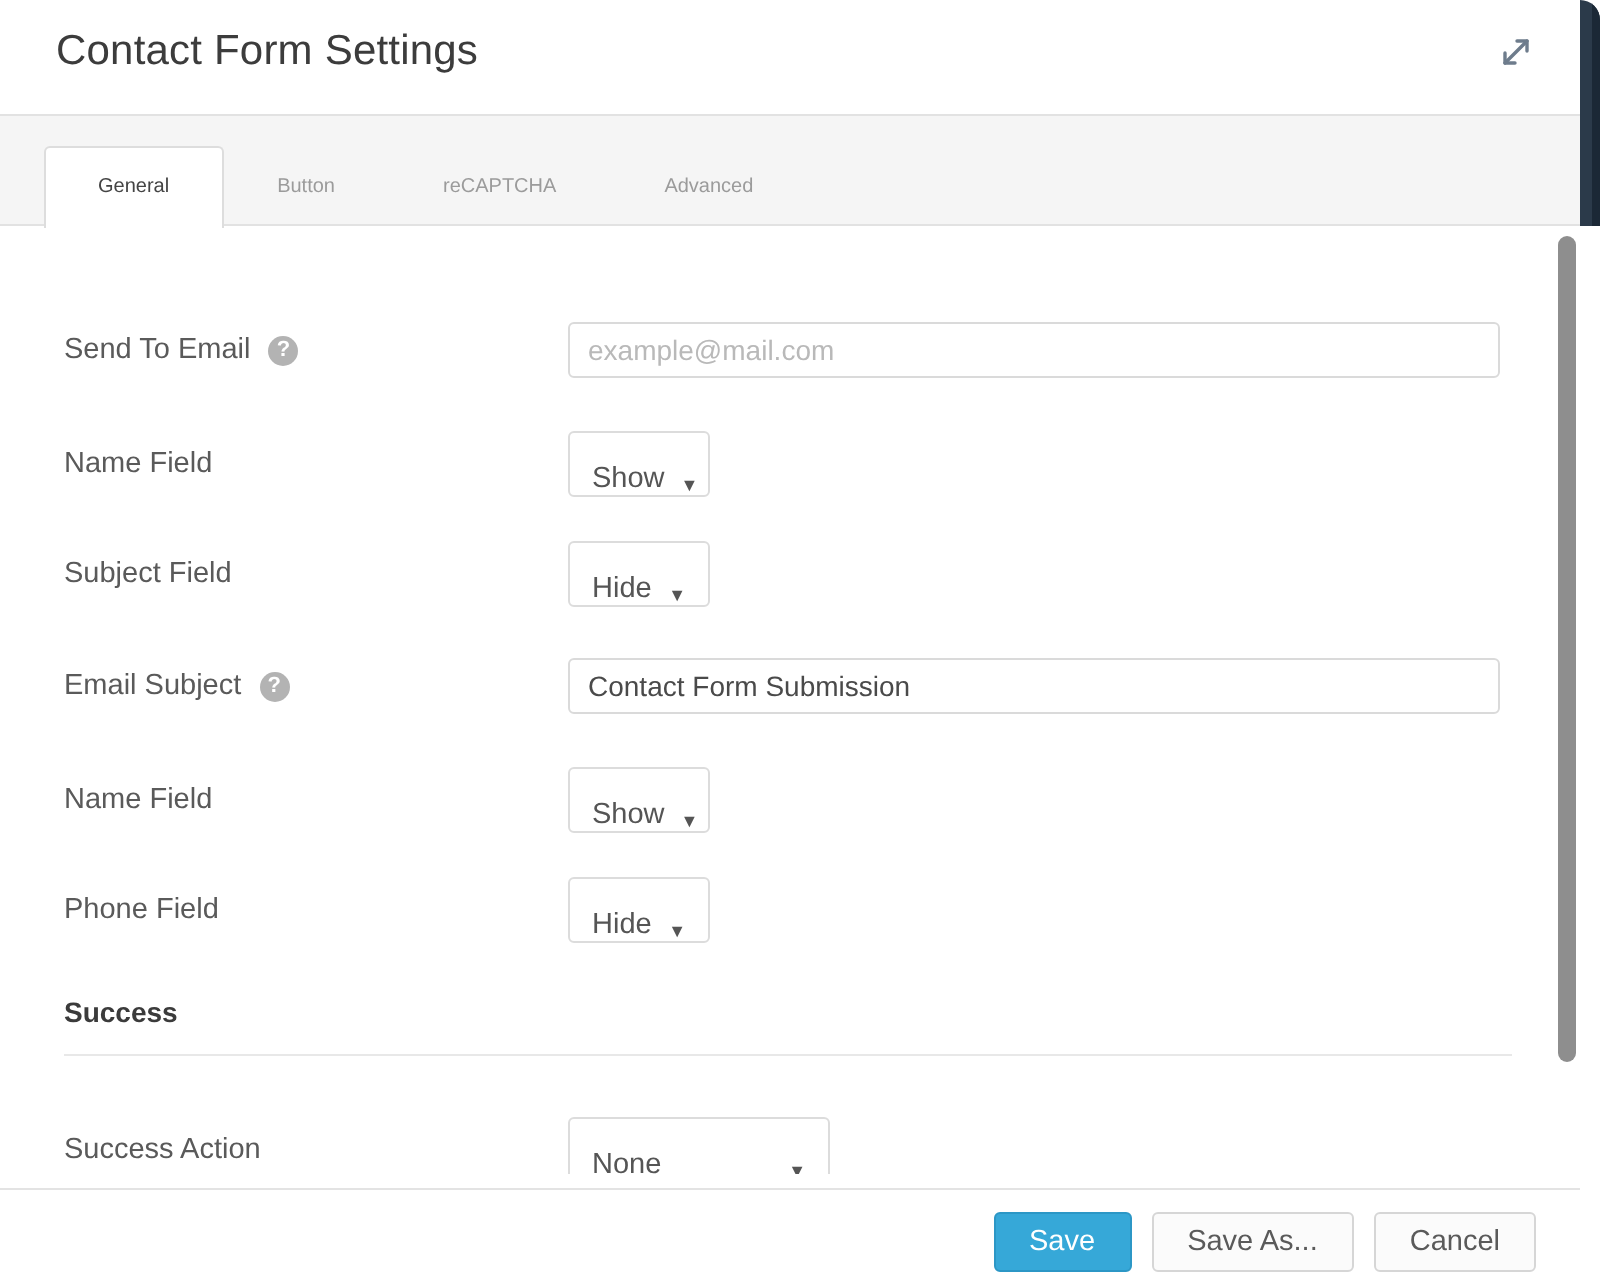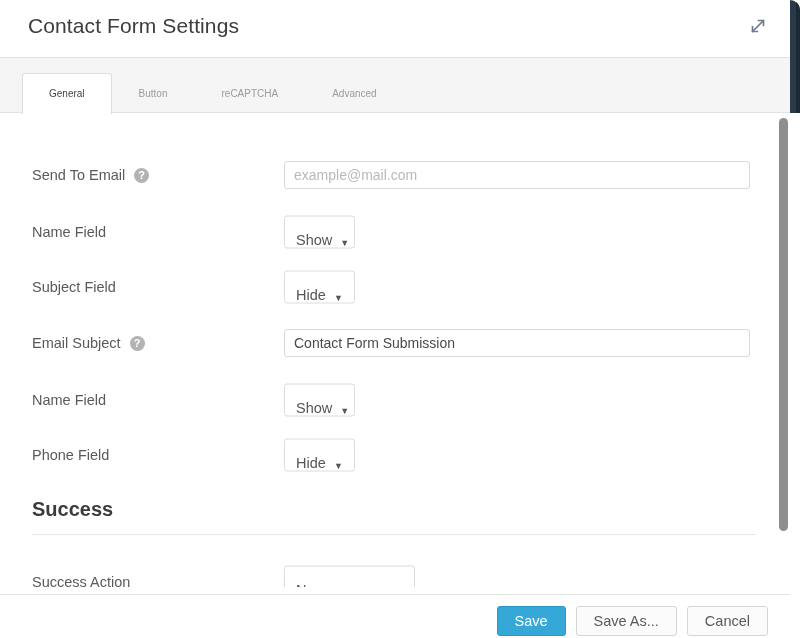--- a/index.html
+++ b/index.html
@@ -218,21 +218,21 @@
     flex: 0 0 auto;
   }
 
   
   .section {
     position: relative;
     margin-top: 16px;
     padding: 0 0 0 0;
   }
   .section-title {
-    font-size: 20px;
+    font-size: 14px;
     font-weight: bold;
     color: #3b3b3b;
     padding-left: 32px;
     padding-bottom: 13px;
   }
   .section-rule {
     height: 1px;
     background: #e8e8e8;
     margin-left: 32px;
     margin-right: 34px;

